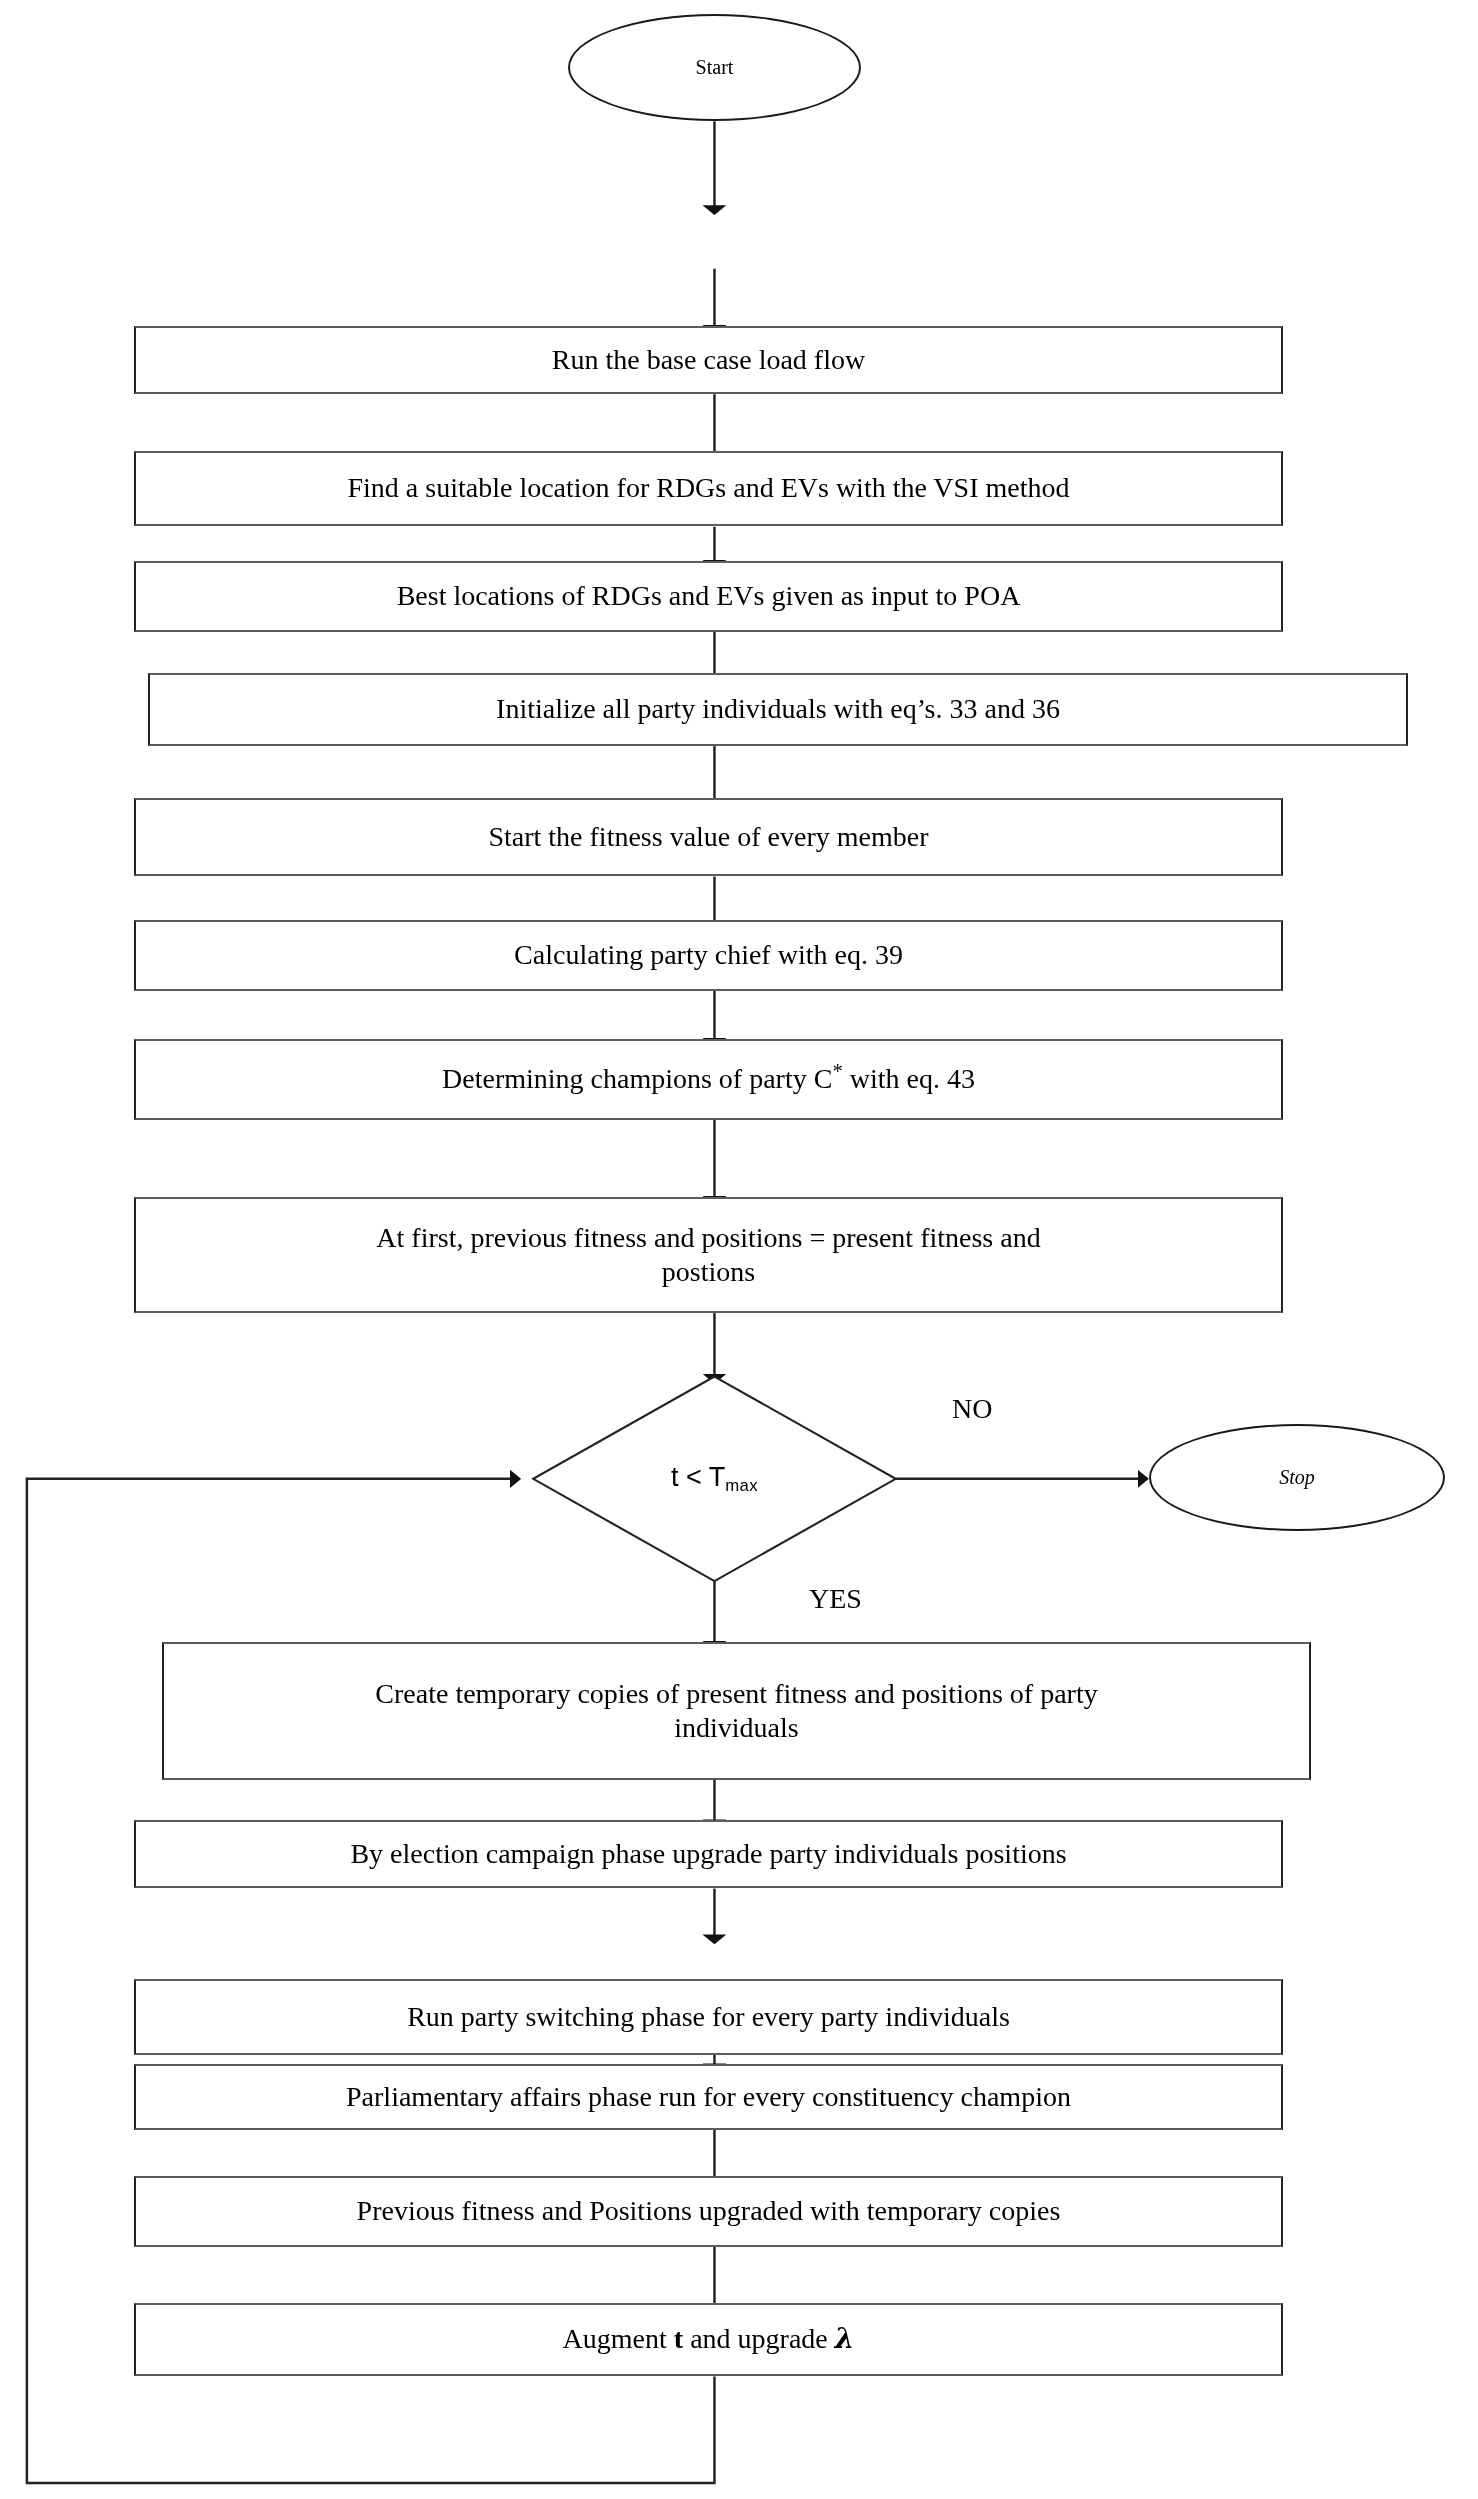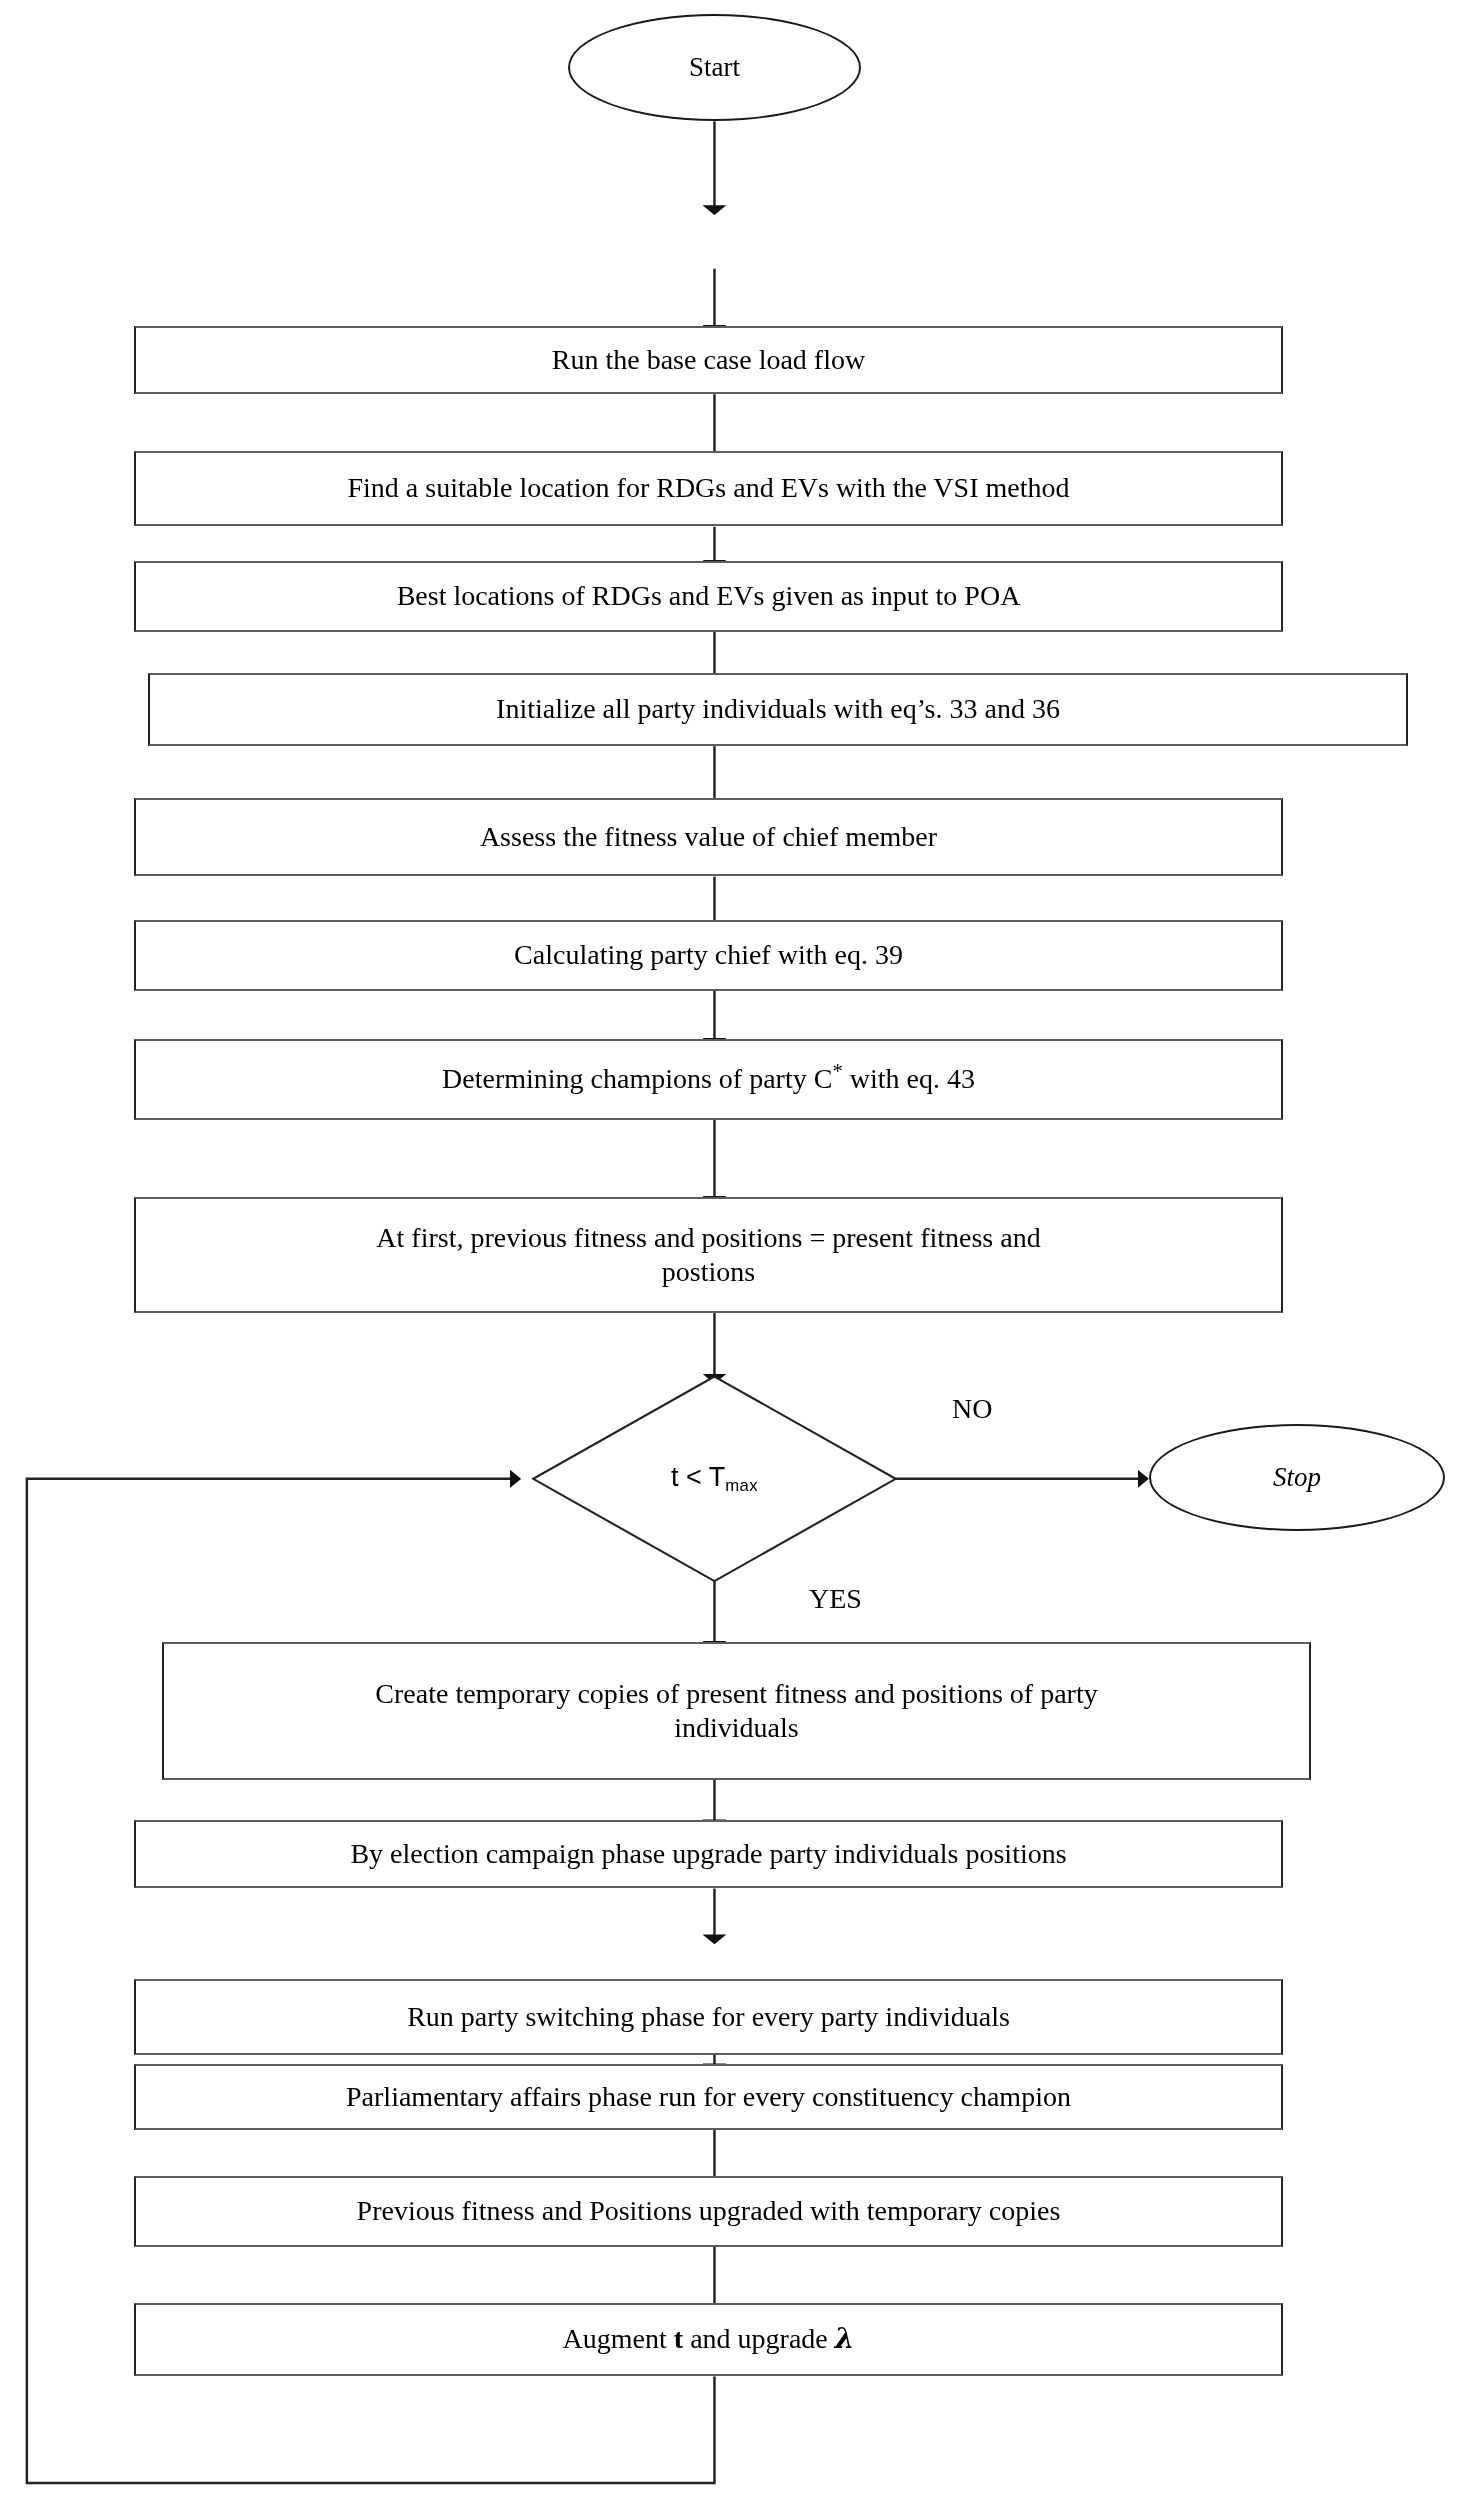--- a/index.html
+++ b/index.html
@@ -44,21 +44,21 @@
     line-height: 1.22;
     padding: 2.8px 10px;
   }
   .proc .txt {
     display: block;
     width: 100%;
   }
   .terminator {
     border: 2.1px solid #1a1a1a;
     border-radius: 50%;
-    font-size: 27px;
+    font-size: 20px;
   }
   .decision-label {
     position: absolute;
     font-size: 28px;
     color: #000000;
     white-space: nowrap;
   }
   .diamond-text {
     position: absolute;
     font-family: "Liberation Sans", "DejaVu Sans", sans-serif;
@@ -159,21 +159,21 @@
 
   <div class="node proc" style="left:134px; top:561px; width:1149px; height:71px;">
     <span class="txt">Best locations of RDGs and EVs given as input to POA</span>
   </div>
 
   <div class="node proc" style="left:148px; top:673px; width:1260px; height:73px;">
     <span class="txt">Initialize all party individuals with eq’s. 33 and 36</span>
   </div>
 
   <div class="node proc" style="left:134px; top:798px; width:1149px; height:78px;">
-    <span class="txt">Assess the fitness value of chief member</span>
+    <span class="txt">Start the fitness value of every member</span>
   </div>
 
   <div class="node proc" style="left:134px; top:920px; width:1149px; height:71px;">
     <span class="txt">Calculating party chief with eq. 39</span>
   </div>
 
   <div class="node proc" style="left:134px; top:1039px; width:1149px; height:81px;">
     <span class="txt"><span>Determining champions of party C</span><sup class="star">*</sup><span> with eq. 43</span></span>
   </div>
 

